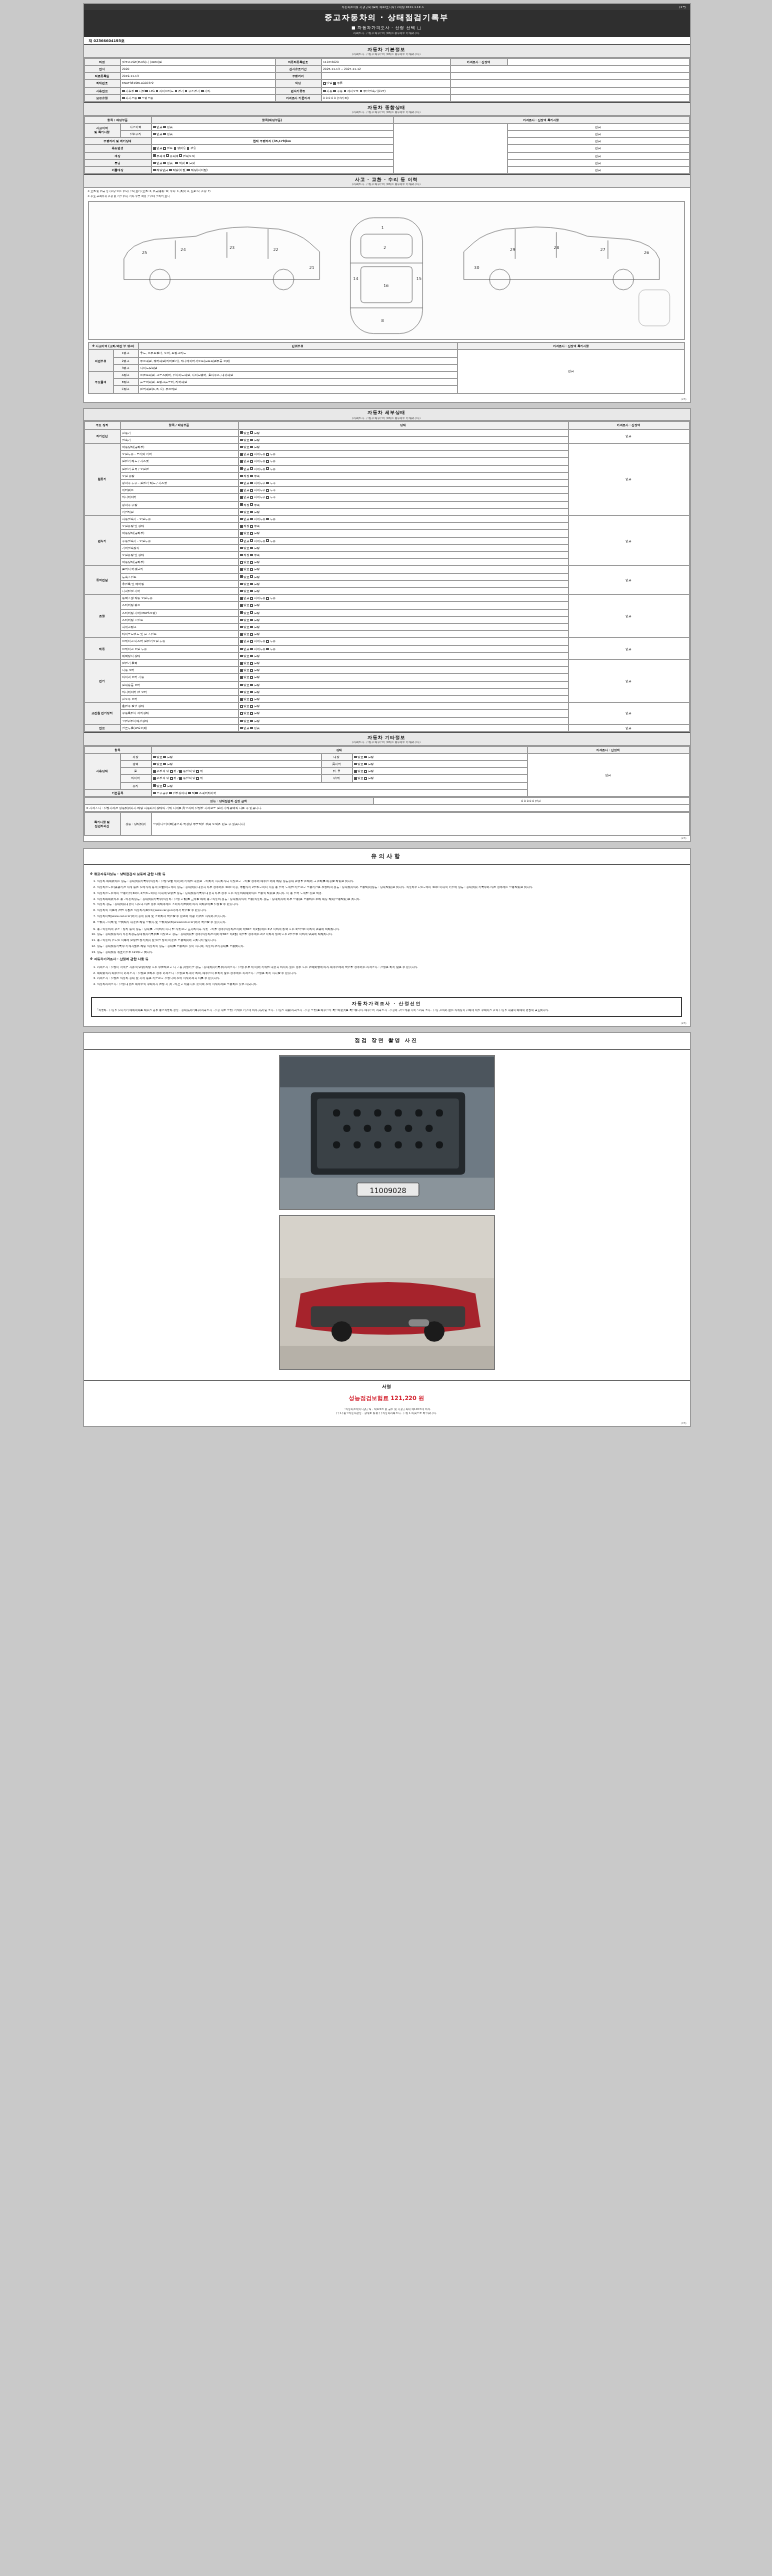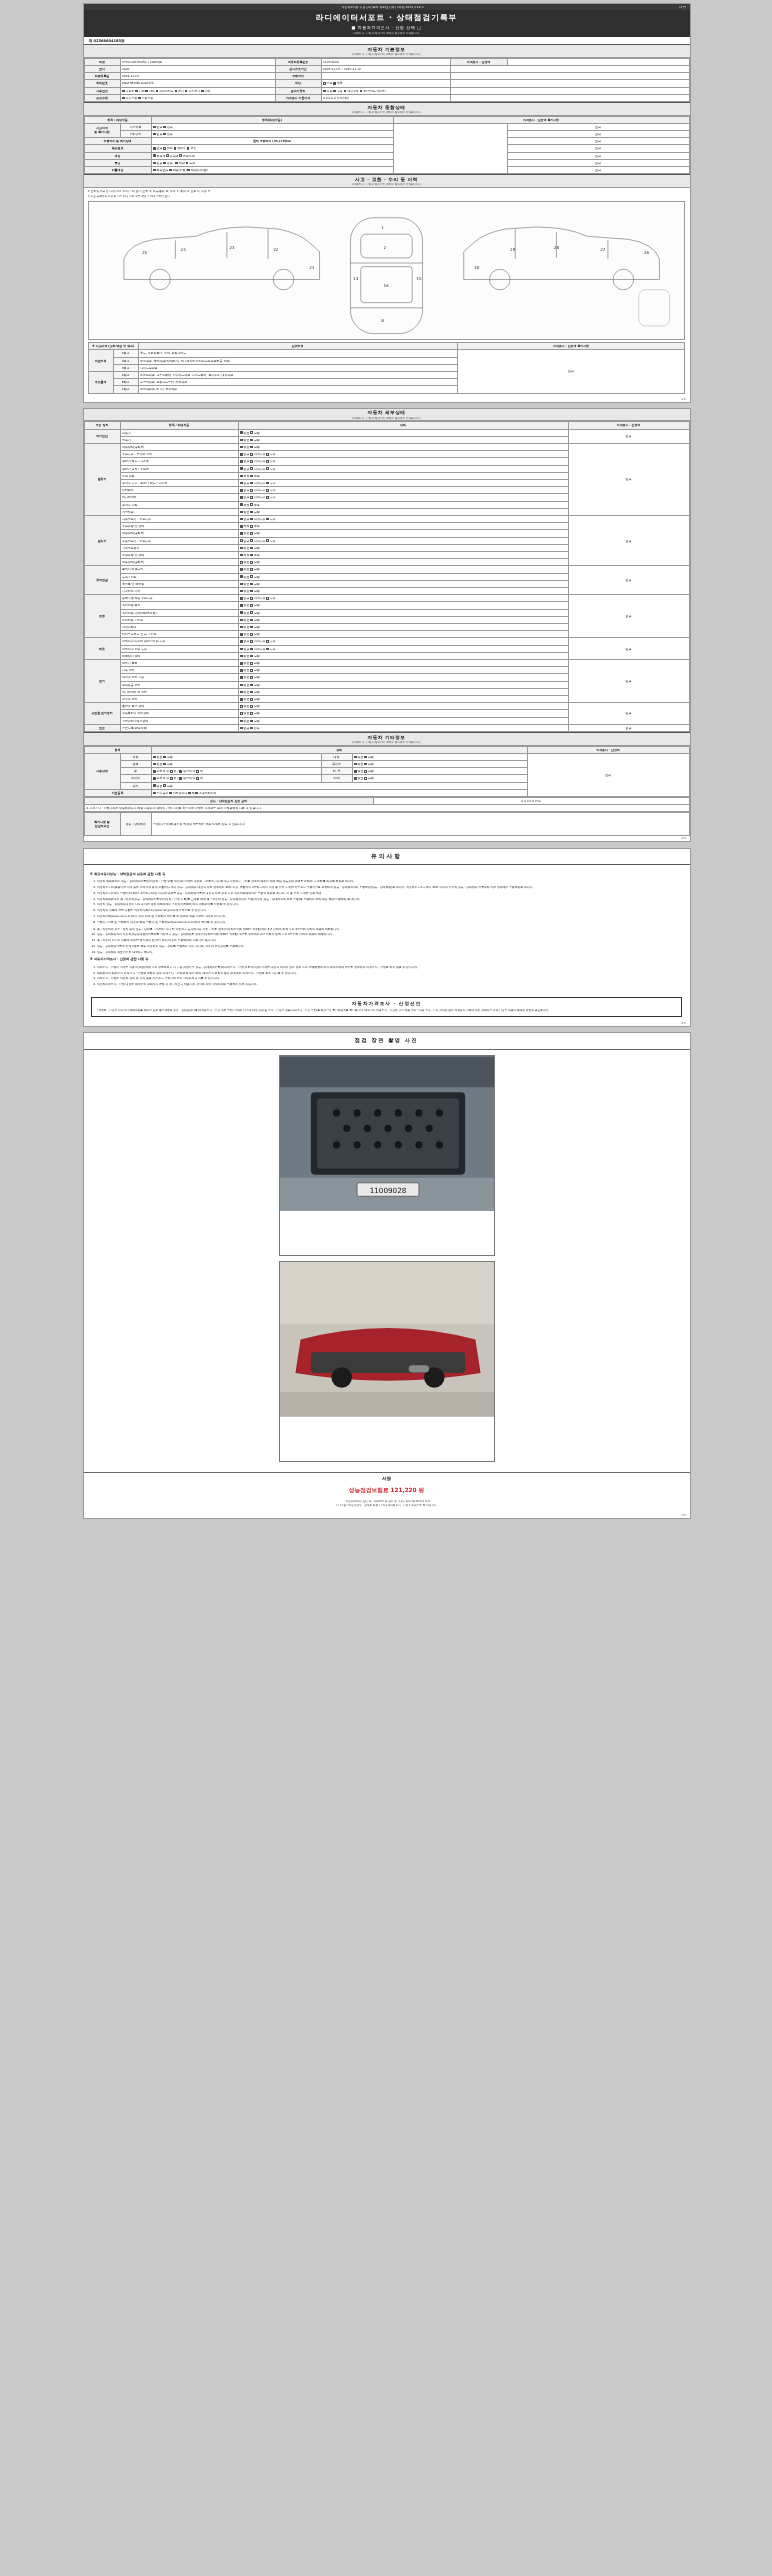--- a/index.html
+++ b/index.html
@@ -94,21 +94,21 @@
     border: 0.8px solid #333;
     margin: 4.1px 7.2px;
     padding: 3.1px 4.1px;
     text-align: center;
   }
   .declbox .dt { font-size: 4.6px; font-weight: bold; letter-spacing: 1px; margin-bottom: 2.1px; }
   .declbox .db { font-size: 2.7px; line-height: 1.7; text-align: left; }
   .photo-title { text-align: center; font-size: 5.2px; font-weight: bold; padding: 4.1px 0; letter-spacing: 1.5px; border-bottom:0.5px solid #666;}
   .photos { padding: 5.2px 0; text-align: center; }
   .photo {
-    width: 216px; height: 201px; margin: 0 auto 5.2px auto;
+    width: 216px; height: 155px; margin: 0 auto 5.2px auto;
     border: 0.5px solid #777; position: relative; overflow: hidden;
   }
   .sign-title { text-align: center; font-size: 4.6px; font-weight: bold; padding: 3.1px 0; border-top: 0.5px solid #666;}
   .fee-line { text-align: center; font-size: 5.7px; font-weight: bold; color: #d21e2b; padding: 2.1px 0 4.1px 0; }
   .bottom-note { text-align: center; font-size: 2.6px; color: #333; padding: 1px 0 4.1px 0; line-height:1.7;}
   .mini { font-size: 2.4px; }
   .tire-cell { font-size: 2.6px; }
   .big-km { text-align: center; font-weight: bold; font-size: 3.9px; }
 </style>
 </head>
@@ -116,21 +116,21 @@
 
 <div class="page">
 
   <div class="sheet">
     <div class="topbar">
       <span>자동차관리법 시행규칙 [별지 제82호서식] &lt;개정 2021.1.19.&gt;</span>
       <span class="right">(3쪽)</span>
     </div>
 
     <div class="title-band">
-      <div class="t1">라디에이터서포트 · 상태점검기록부</div>
+      <div class="t1">중고자동차의 · 상태점검기록부</div>
       <div class="t2">■ 자동차가격조사 · 산정 선택 □</div>
       <div class="t3">가격조사 · 산정은 매수인이 원하는 경우에만 기재합니다.</div>
     </div>
 
     <div class="docno">
       <span>제</span>
       <span>02366604193호</span>
     </div>
 
     <div class="sec-head">

